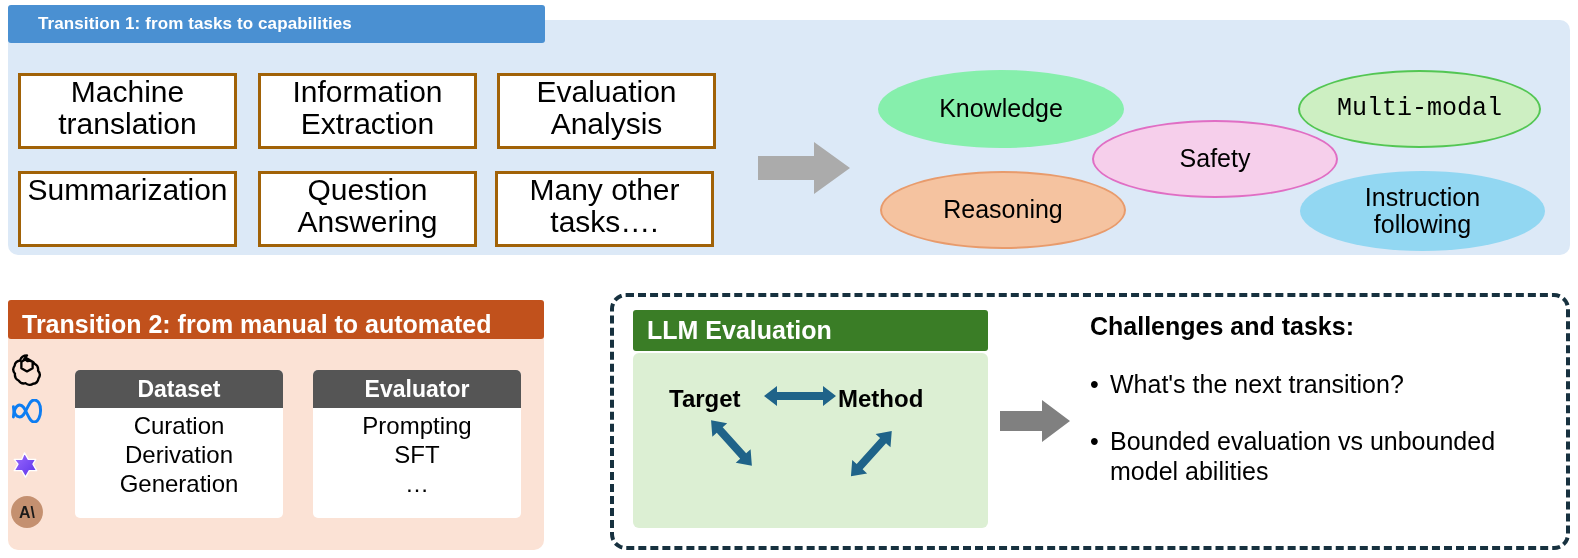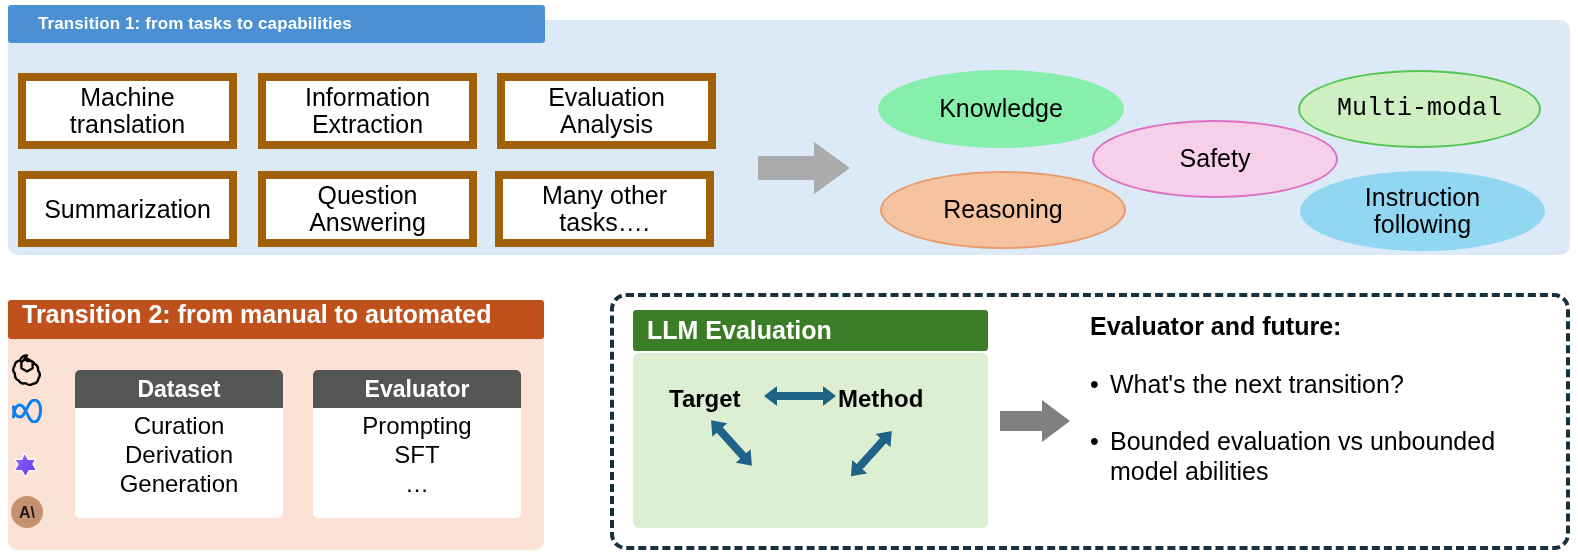--- a/index.html
+++ b/index.html
@@ -19,23 +19,23 @@
     left:8px;top:5px;width:537px;height:38px;
     background:#4a90d2;border-radius:3px;
     display:flex;align-items:center;
   }
   #t1-header .htext{
     color:#ffffff;font-size:17px;font-weight:bold;
     padding-left:30px;letter-spacing:.1px;white-space:nowrap;
   }
 
   .task-box{
-    background:#ffffff;border:8px solid #a16207;
-    display:flex;align-items:center;justify-content:center;
-    text-align:center;font-size:25px;line-height:1.08;
+    background:#ffffff;border:3px solid #a16207;
+    display:flex;align-items:flex-start;justify-content:center;
+    text-align:center;font-size:30px;line-height:1.08;
     box-sizing:border-box;
   }
 
   
   .arrow-shape{display:block;}
 
   
   .ellipse{
     border-radius:50%;
     display:flex;align-items:center;justify-content:center;
@@ -44,21 +44,21 @@
   }
 
   
   #t2-panel{
     left:8px;top:300px;width:536px;height:250px;
     background:#fbe2d5;border-radius:10px;
   }
   #t2-header{
     left:8px;top:300px;width:536px;height:39px;
     background:#c1511c;border-radius:3px;
-    display:flex;align-items:flex-start;
+    display:flex;align-items:flex-end;
   }
   #t2-header .htext{
     color:#ffffff;font-size:25px;font-weight:bold;
     padding-left:14px;white-space:nowrap;
   }
 
   .mini-table{
     background:#ffffff;border-radius:5px;overflow:hidden;
     box-sizing:border-box;
   }
@@ -250,21 +250,21 @@
   </svg>
 </div>
 
 <div class="abs" style="left:1000px;top:398px;width:70px;height:46px;">
   <svg class="arrow-shape" width="70" height="46" viewBox="0 0 70 46">
     <polygon points="0,13 42,13 42,2 70,23 42,44 42,33 0,33" fill="#808080"></polygon>
   </svg>
 </div>
 
 <div class="abs" id="challenges">
-  <div class="ch-title">Evaluator and future:</div>
+  <div class="ch-title">Challenges and tasks:</div>
   <div class="bullet-row">
     <span class="bullet-dot">•</span>
     <span class="bullet-text">What's the next transition?</span>
   </div>
   <div class="bullet-row">
     <span class="bullet-dot">•</span>
     <span class="bullet-text">Bounded evaluation vs unbounded model abilities</span>
   </div>
 </div>
 

